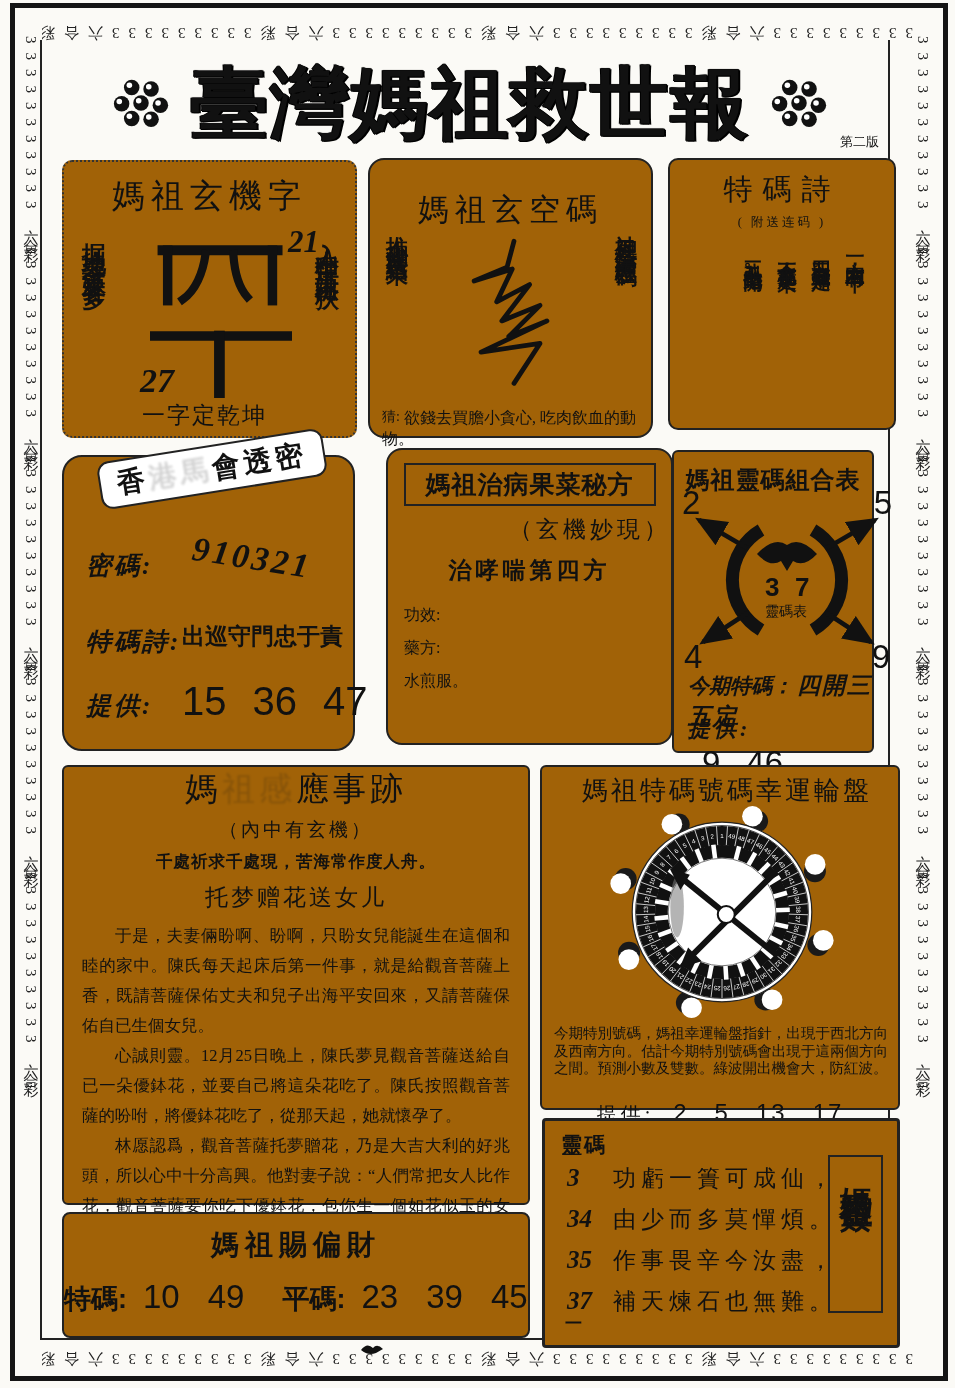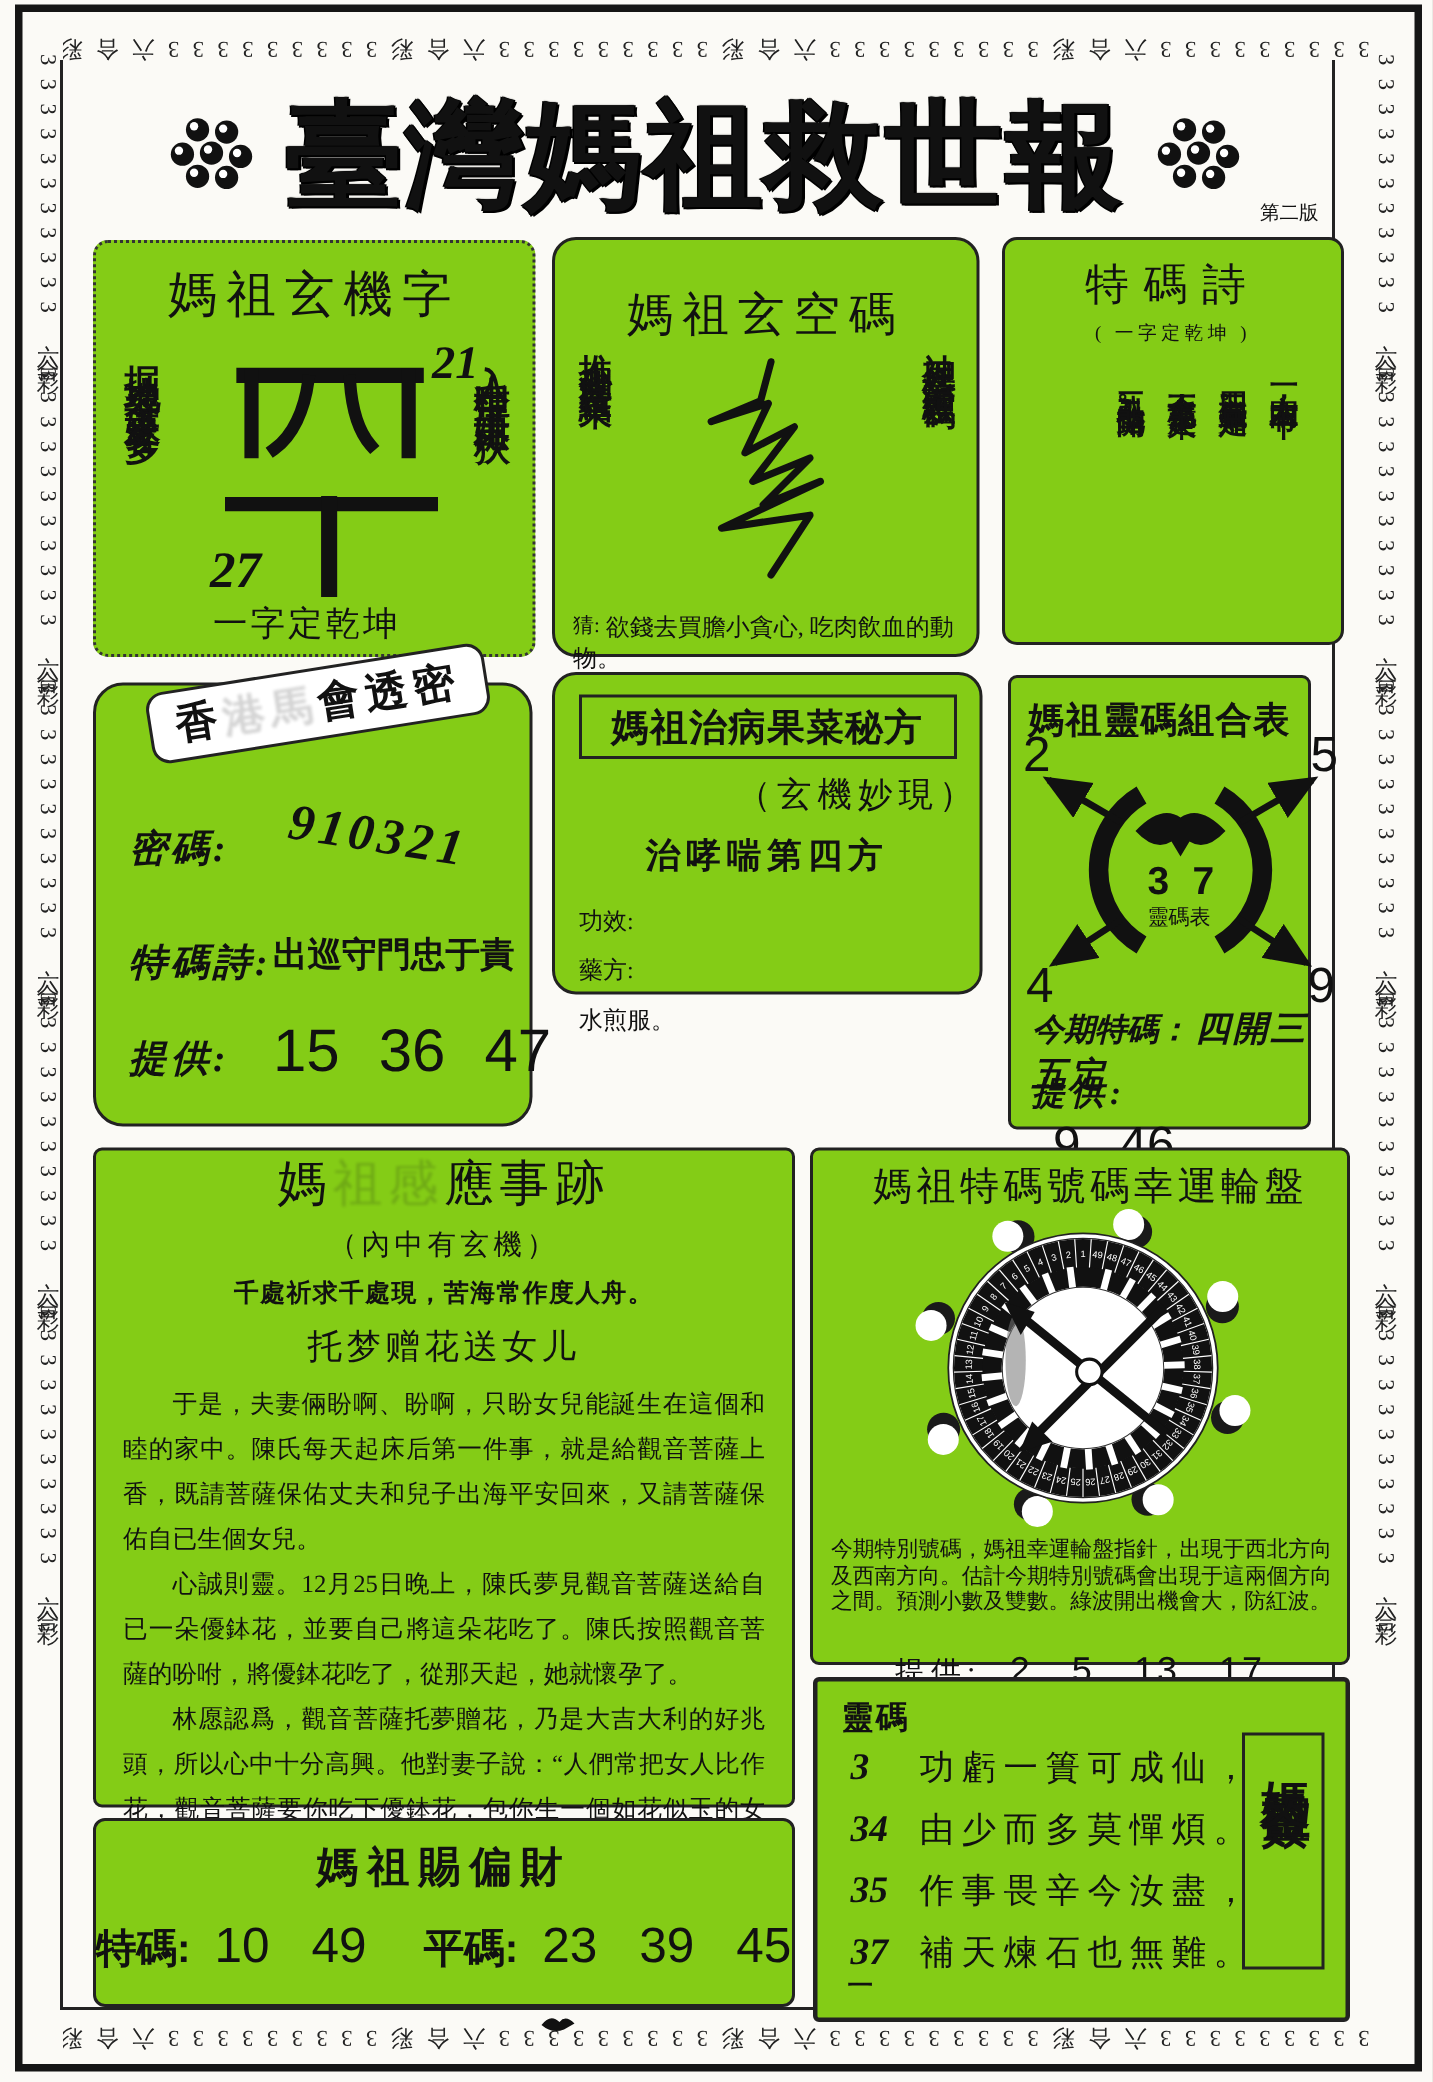--- a/index.html
+++ b/index.html
@@ -16,21 +16,21 @@
   .edge-right{left:908px;top:36px;width:24px;height:1300px;writing-mode:vertical-rl;text-orientation:mixed;}
   .inner-rule-left{position:absolute;left:40px;top:40px;width:2px;height:1300px;background:#222;}
   .inner-rule-right{position:absolute;left:888px;top:40px;width:2px;height:1300px;background:#222;}
   .inner-rule-bottom{position:absolute;left:40px;top:1338px;width:850px;height:2px;background:#222;}
   
   .masthead{position:absolute;left:60px;top:52px;width:820px;display:flex;align-items:center;justify-content:center;gap:18px;}
   .paper-title{font-family:"Liberation Sans","DejaVu Sans",sans-serif;font-weight:900;font-size:78px;
                letter-spacing:2px;text-shadow:0 0 1px #000,1px 0 0 #000,0 1px 0 #000,-1px 0 0 #000,2px 1px 0 #000;}
   .edition{position:absolute;left:840px;top:133px;font-size:13px;}
   
-  .box{position:absolute;background:#84cc16;}
+  .box{position:absolute;background:#a16207;}
   .rounded{border:2px solid #222;border-radius:16px;}
   .vert{writing-mode:vertical-rl;text-orientation:upright;}
   .btitle{text-align:center;letter-spacing:6px;}
   
   #box1{left:62px;top:160px;width:295px;height:278px;border:2px dotted #333;border-radius:10px;}
   #box1 .btitle{font-size:33px;margin-top:12px;}
   .side-verse{position:absolute;top:62px;font-weight:bold;font-size:24px;letter-spacing:7px;line-height:1;}
   #box1 .side-verse.l{left:18px;}
   #box1 .side-verse.r{right:16px;}
   .glyph-num{position:absolute;font-style:italic;font-weight:bold;font-size:31px;font-family:"Liberation Serif",serif;}
@@ -57,21 +57,21 @@
   .faded{opacity:.18;filter:blur(1px);}
   .kv{position:absolute;left:22px;font-weight:bold;}
   .kv .k{font-size:25px;font-style:italic;letter-spacing:3px;}
   .pw-val{position:absolute;left:128px;top:82px;font-size:34px;font-weight:bold;font-style:italic;
           letter-spacing:3px;transform:rotate(9deg);}
   .poem-val{position:absolute;left:118px;top:164px;font-size:23px;font-weight:bold;
             font-family:"Liberation Sans","DejaVu Sans",sans-serif;}
   .big-nums{font-family:"Liberation Sans","DejaVu Sans",sans-serif;font-size:40px;font-weight:400;}
   .big-nums span{margin-right:26px;}
   
-  #box5{left:368px;top:448px;width:287px;height:215px;}
+  #box5{left:386px;top:448px;width:287px;height:297px;}
   .remedy-title{margin:13px auto 0;width:252px;border:2px solid #222;padding:3px 0;text-align:center;
                 font-family:"Liberation Sans","DejaVu Sans",sans-serif;font-weight:bold;font-size:25px;letter-spacing:1px;}
   #box5 .sub{text-align:right;font-size:23px;letter-spacing:4px;margin-top:8px;}
   #box5 .section{text-align:center;font-size:23px;font-weight:bold;letter-spacing:4px;margin-top:10px;}
   .remedy-lines{margin:12px 16px 0;font-size:16px;line-height:33px;}
   
   #box6{left:672px;top:450px;width:202px;height:303px;border-radius:6px;}
   #box6 .btitle{font-family:"Liberation Sans","DejaVu Sans",sans-serif;font-weight:bold;font-size:24px;
                 letter-spacing:1px;margin-top:12px;}
   .combo-wrap{position:absolute;left:0;top:44px;width:226px;height:168px;}
@@ -210,21 +210,21 @@
       </svg>
     </div>
     <div class="guess-row">
       <span class="lbl">猜:</span>
       <span>欲錢去買膽小貪心, 吃肉飲血的動物。</span>
     </div>
   </div>
 
   <div class="box rounded" id="box3">
     <div class="btitle">特碼詩</div>
-    <div class="sub">( 一字定乾坤 )</div>
+    <div class="sub">( 附送连码 )</div>
     <div class="poem-cols">
       <div>一六中間有二十，</div>
       <div>四三贏錢五知足。</div>
       <div>十拿九穩一起來，</div>
       <div>三八引出七路開。</div>
     </div>
   </div>
 
   <div class="box rounded" id="box4">
     <div class="stamp">

